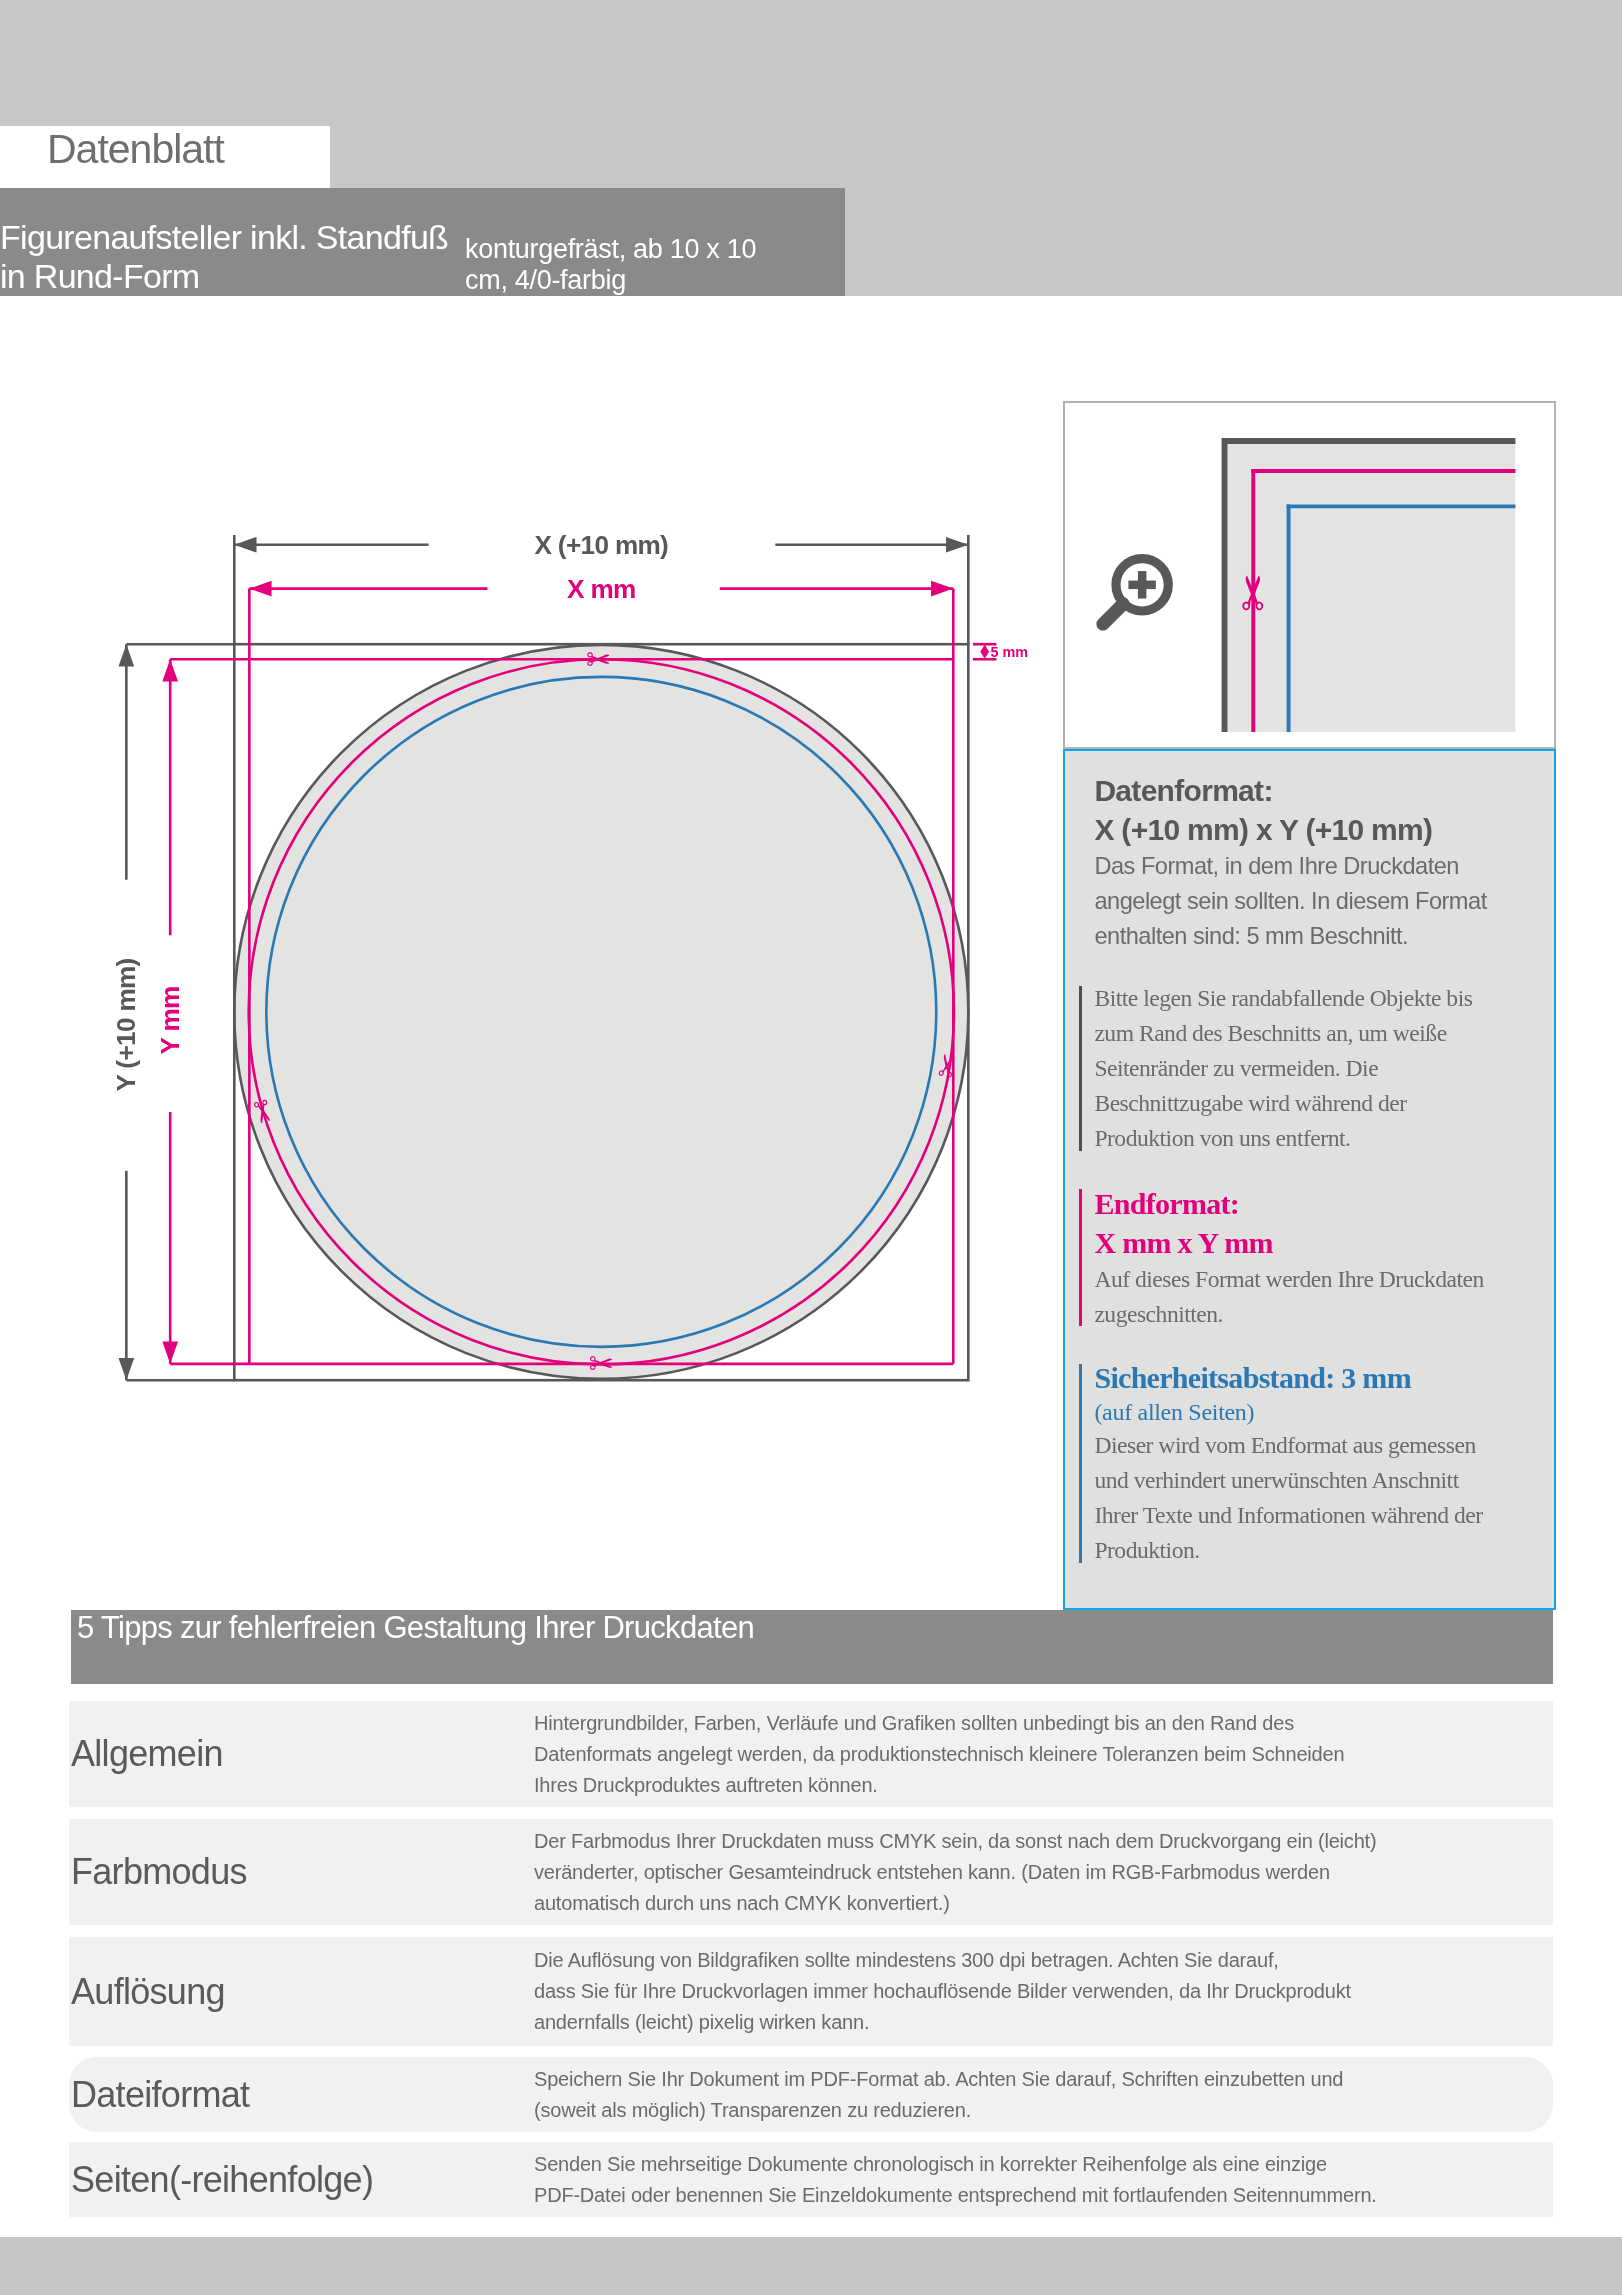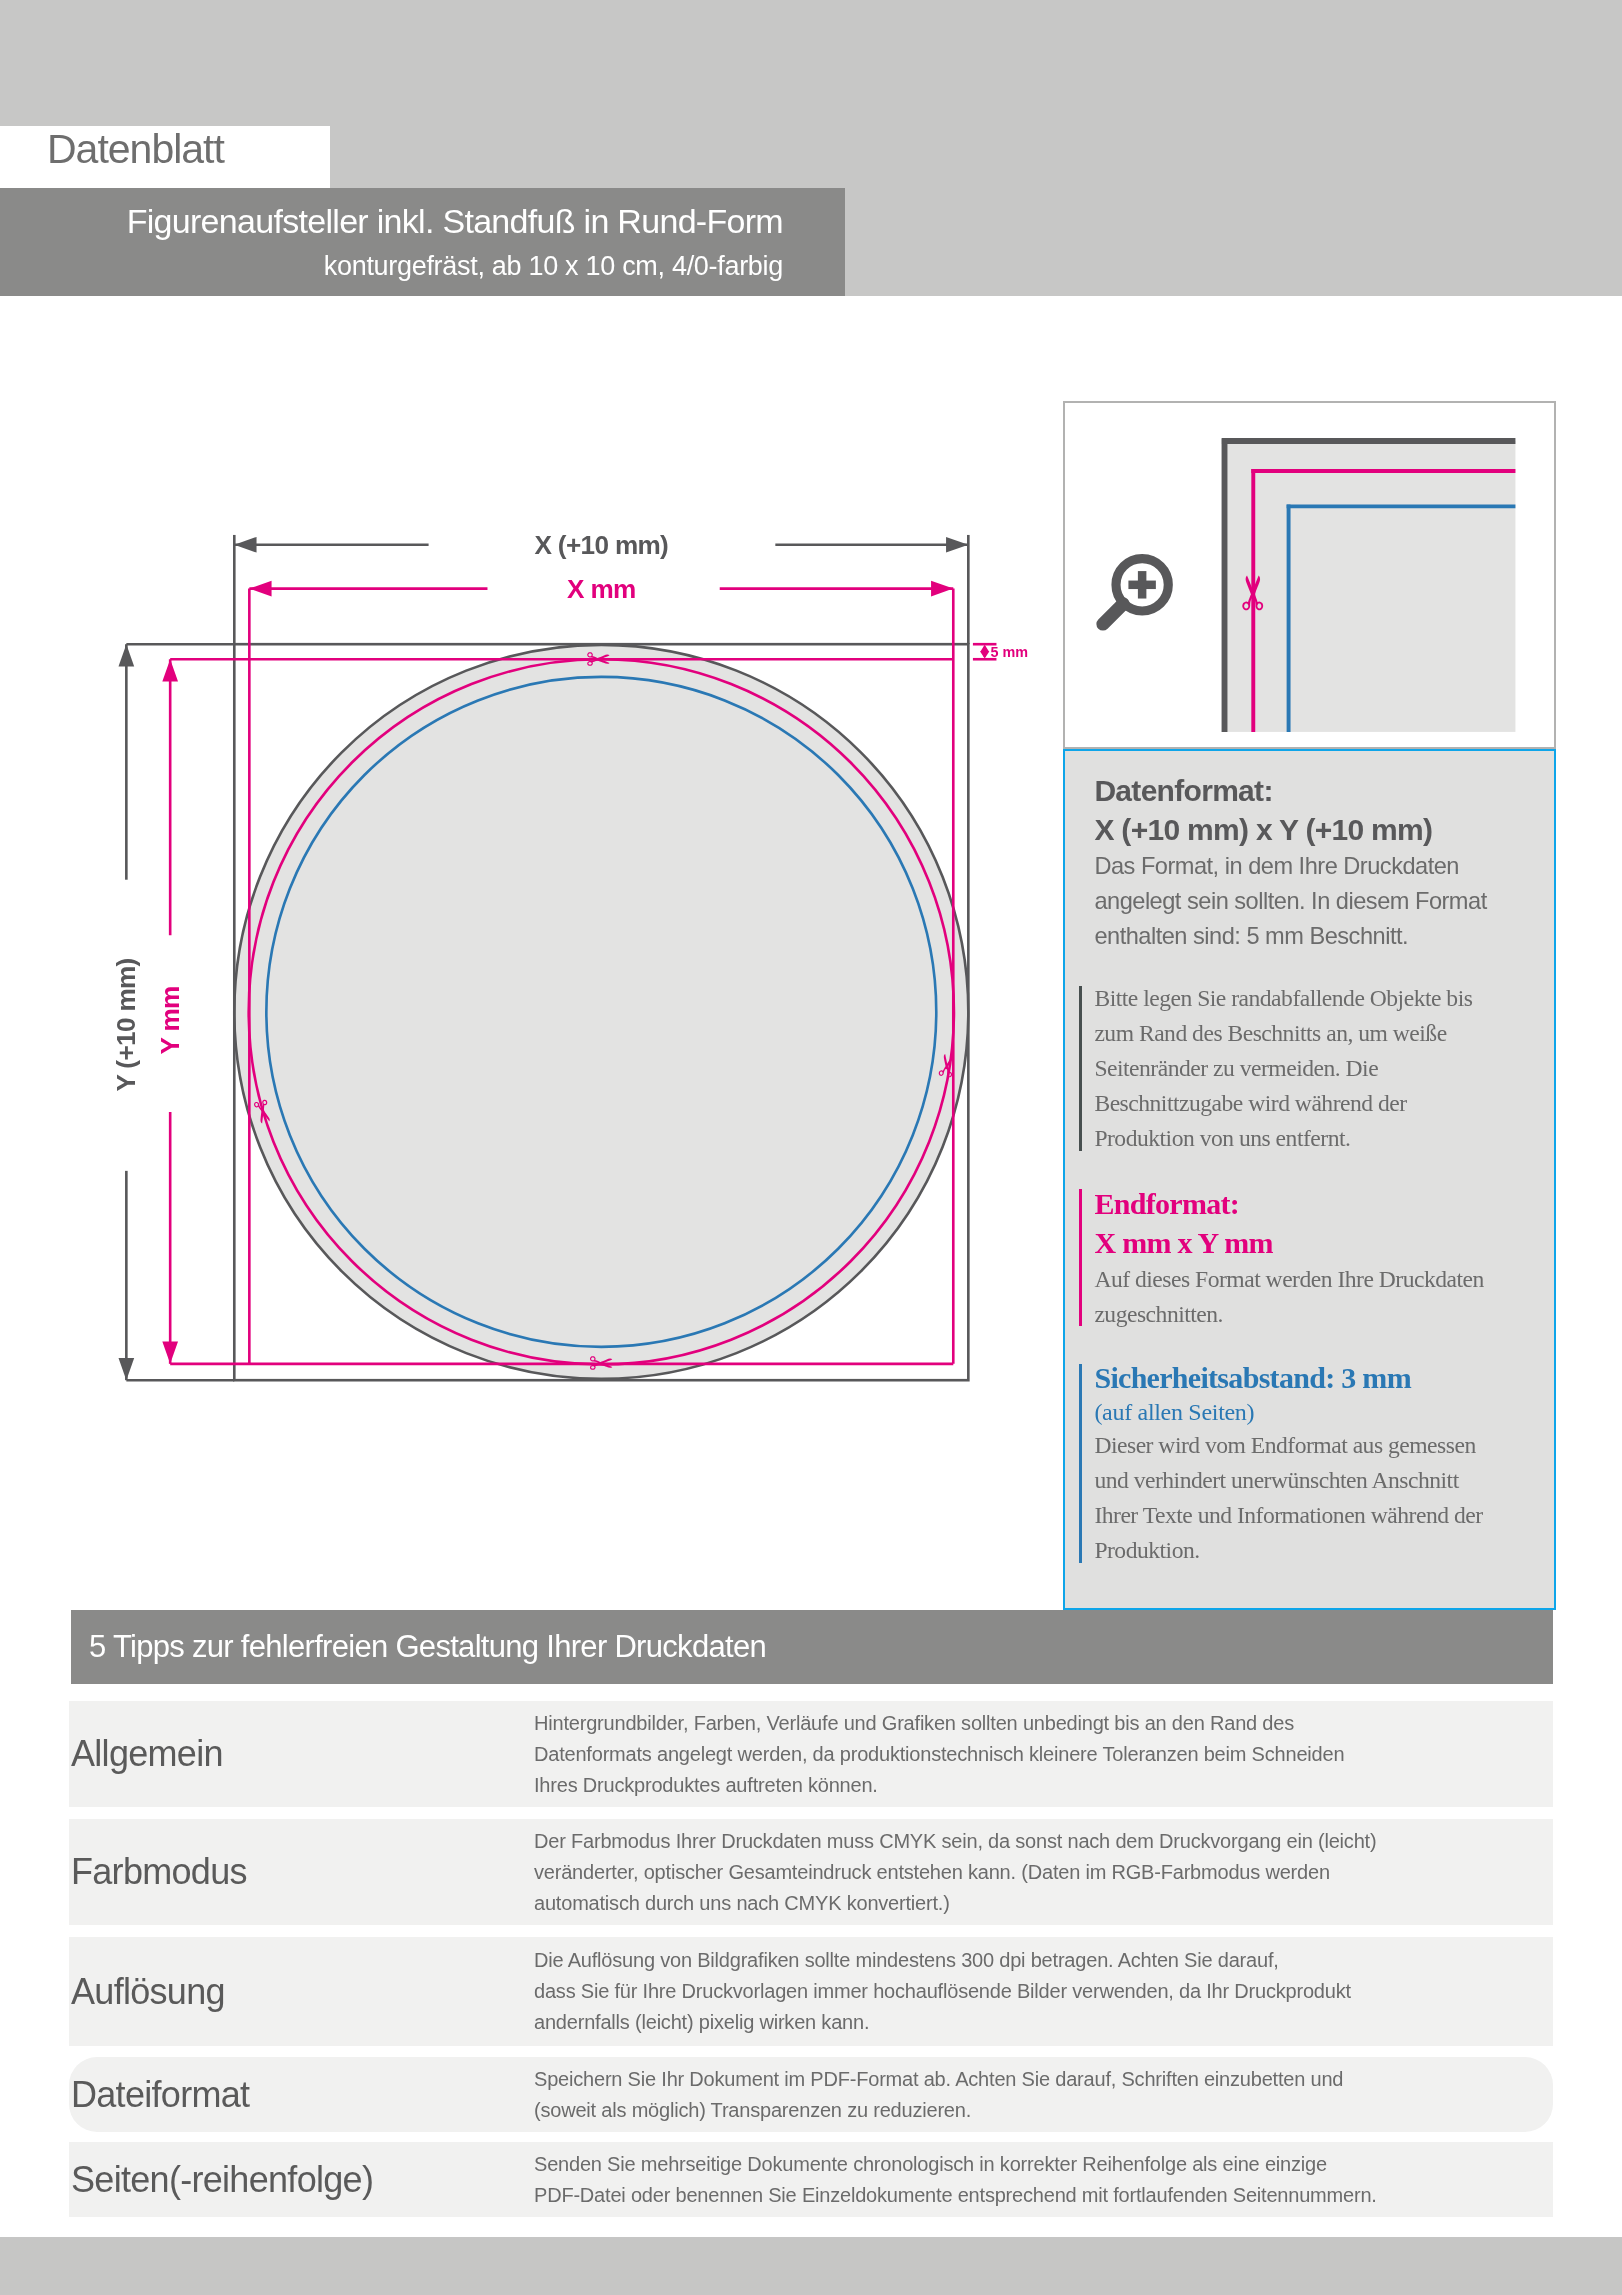--- a/index.html
+++ b/index.html
@@ -13,21 +13,21 @@
 
   
   .top-band{left:0;top:0;width:1623px;height:296px;background:#c7c7c6;}
   .title-box{
     left:0;top:126px;width:330px;height:62px;background:#ffffff;
     display:flex;align-items:flex-start;padding-left:47px;box-sizing:border-box;
     color:#6e6e6e;font-size:41px;letter-spacing:-1px;
   }
   .product-banner{
     left:0;top:188px;width:845px;height:108px;background:#8a8a89;
-    color:#ffffff;display:flex;flex-direction:column;justify-content:center;
+    color:#ffffff;display:flex;flex-direction:row;justify-content:center;
     align-items:flex-end;padding-right:62px;box-sizing:border-box;gap:10.5px;
   }
   .product-title{font-size:34px;letter-spacing:-0.7px;}
   .product-subtitle{font-size:27px;letter-spacing:-0.3px;}
 
   
   .diagram-svg{left:0;top:497px;width:1060px;height:929px;}
 
   
   .inset-box{
@@ -50,21 +50,21 @@
   .vbar-magenta{background:#e2007d;}
   .vbar-blue{background:#2a78b4;}
   .hd-magenta{font-size:30px;font-weight:bold;color:#e2007d;letter-spacing:-0.7px;line-height:39px;}
   .hd-blue{font-size:30px;font-weight:bold;color:#2a78b4;letter-spacing:-0.7px;line-height:38px;}
   .sub-blue{font-size:24px;color:#2a78b4;letter-spacing:-0.3px;line-height:31px;}
 
   
   .tips-banner{
     left:71px;top:1610px;width:1482px;height:74px;background:#8a8a89;
     color:#ffffff;font-size:31px;letter-spacing:-0.7px;
-    display:flex;align-items:center;padding-left:18px;box-sizing:border-box;
+    display:flex;align-items:flex-start;padding-left:6px;box-sizing:border-box;
   }
   .tip-row{
     left:69px;width:1484px;background:#f1f1f0;
     display:flex;align-items:center;box-sizing:border-box;
   }
   .tip-label{
     width:465px;flex:0 0 465px;padding-left:2px;box-sizing:border-box;
     font-size:36px;color:#5a5a5a;letter-spacing:-0.7px;
   }
   .tip-text{

